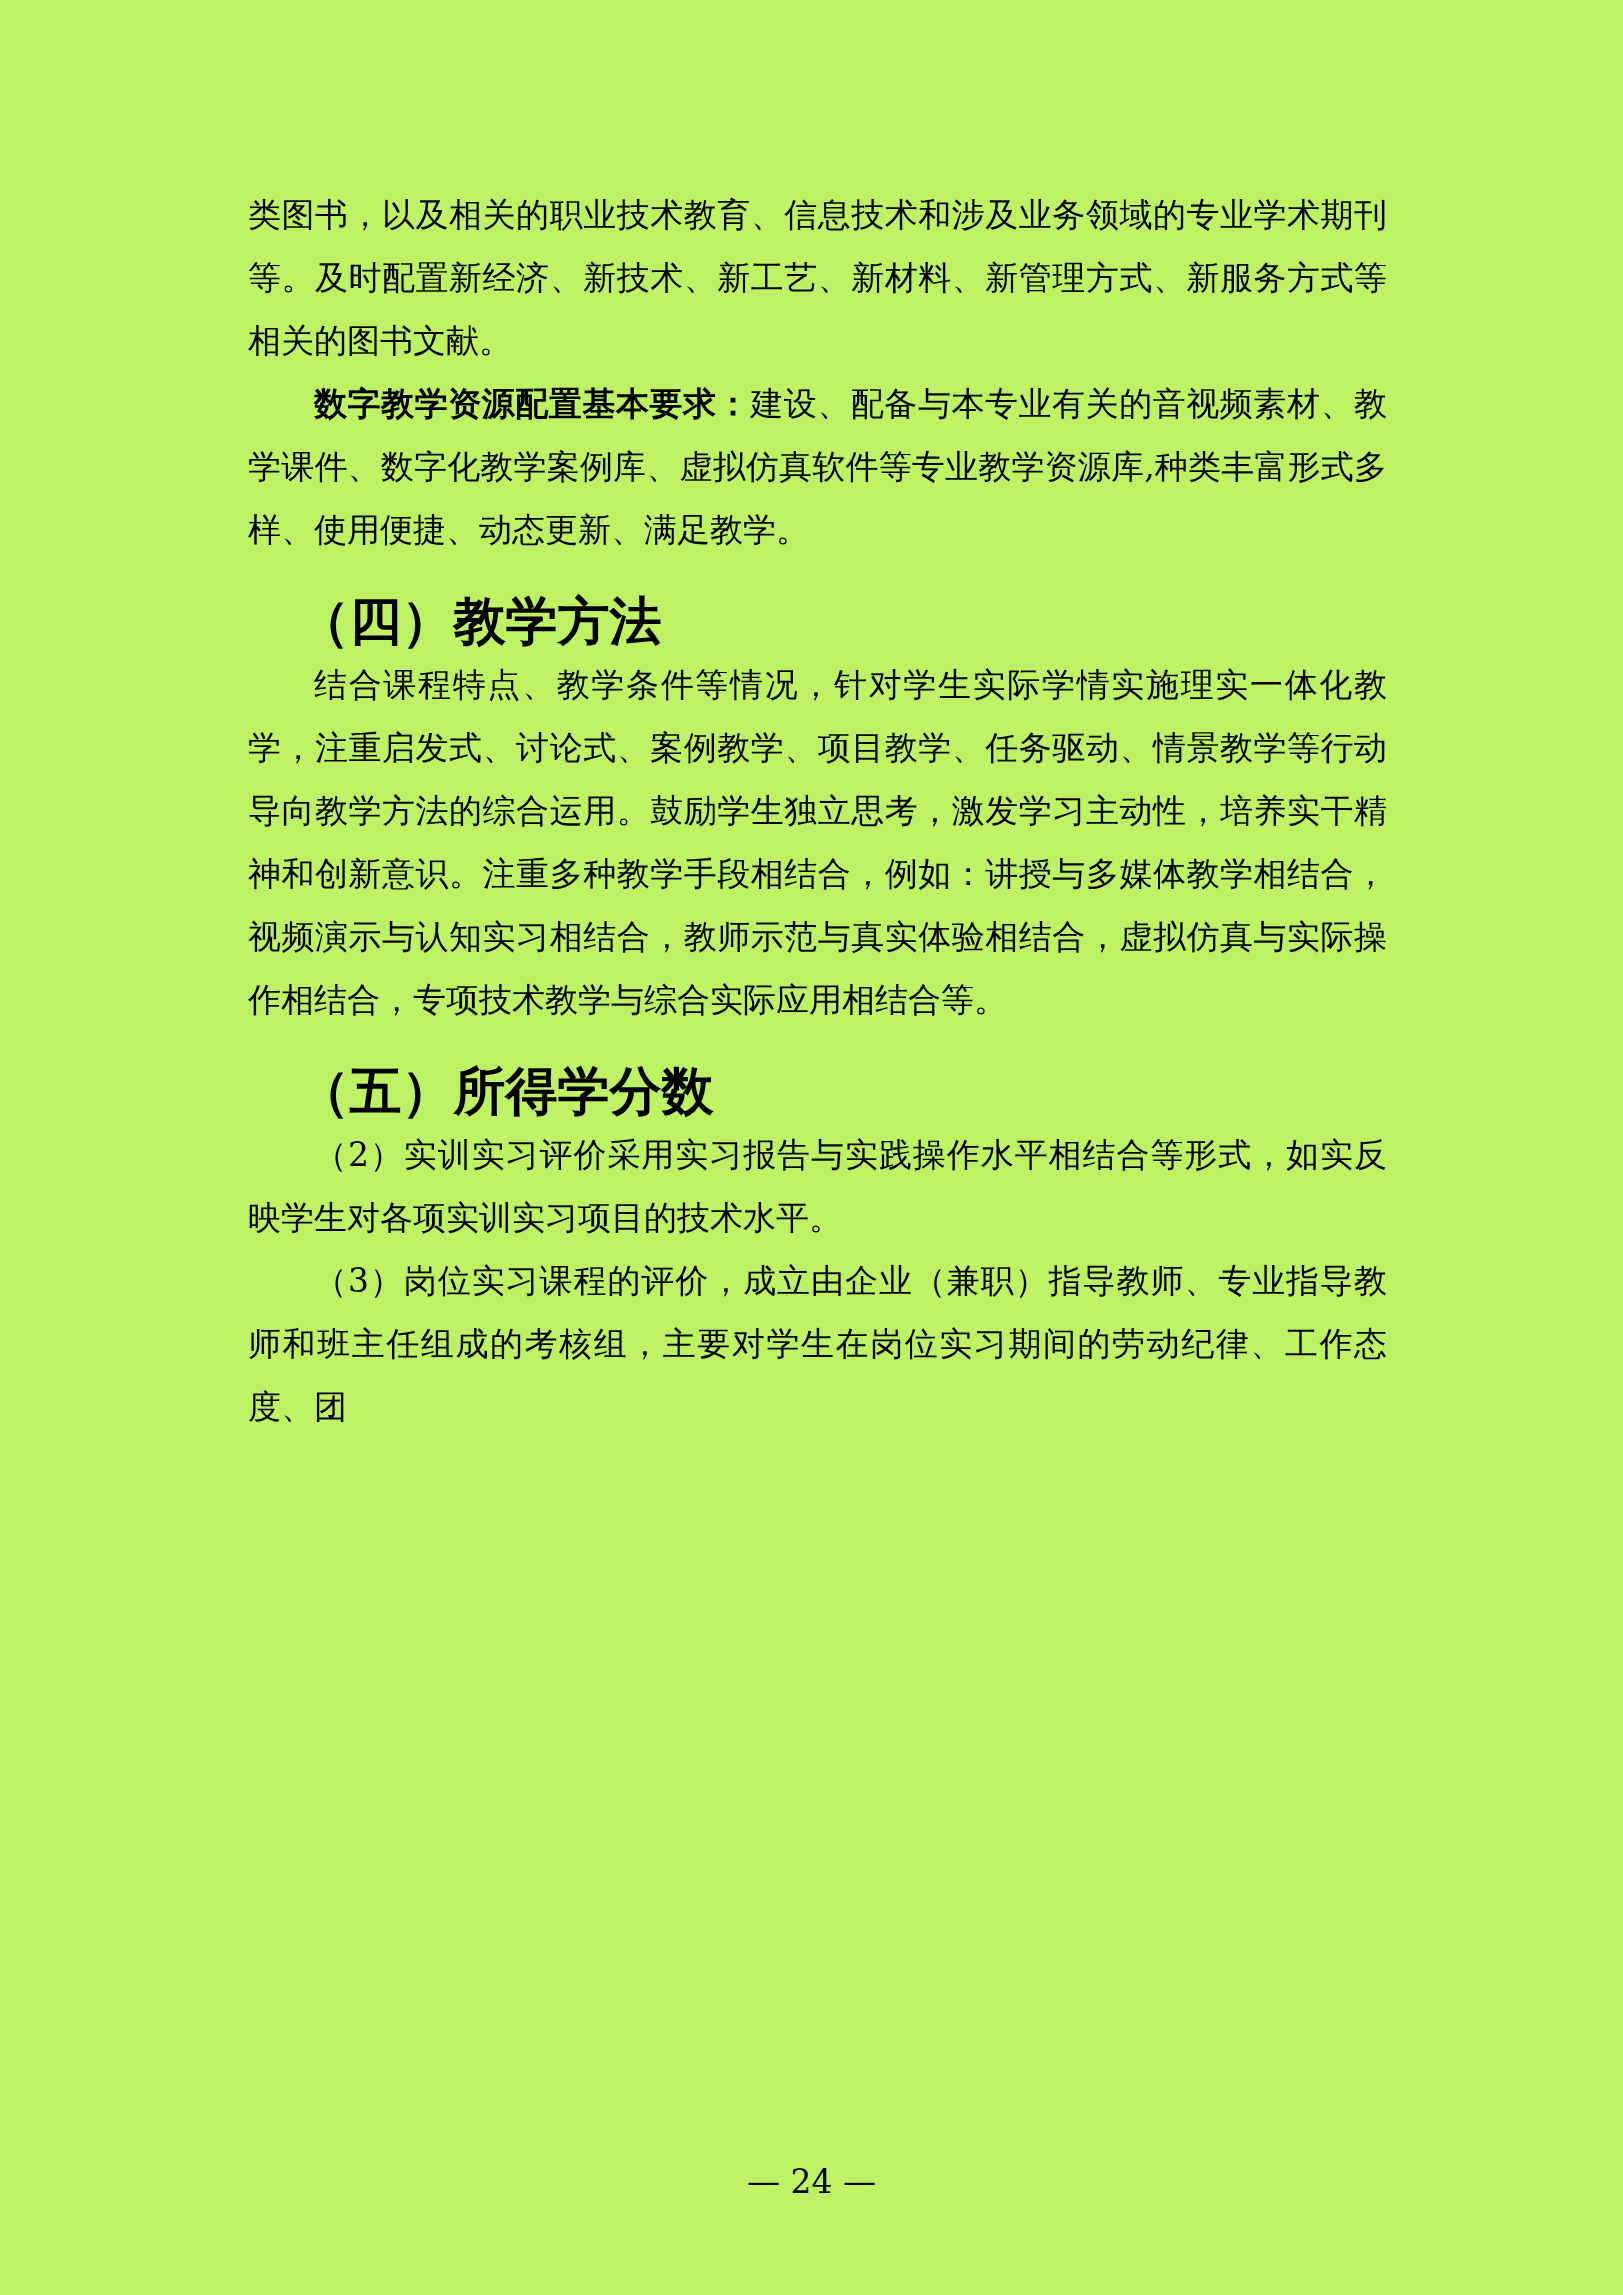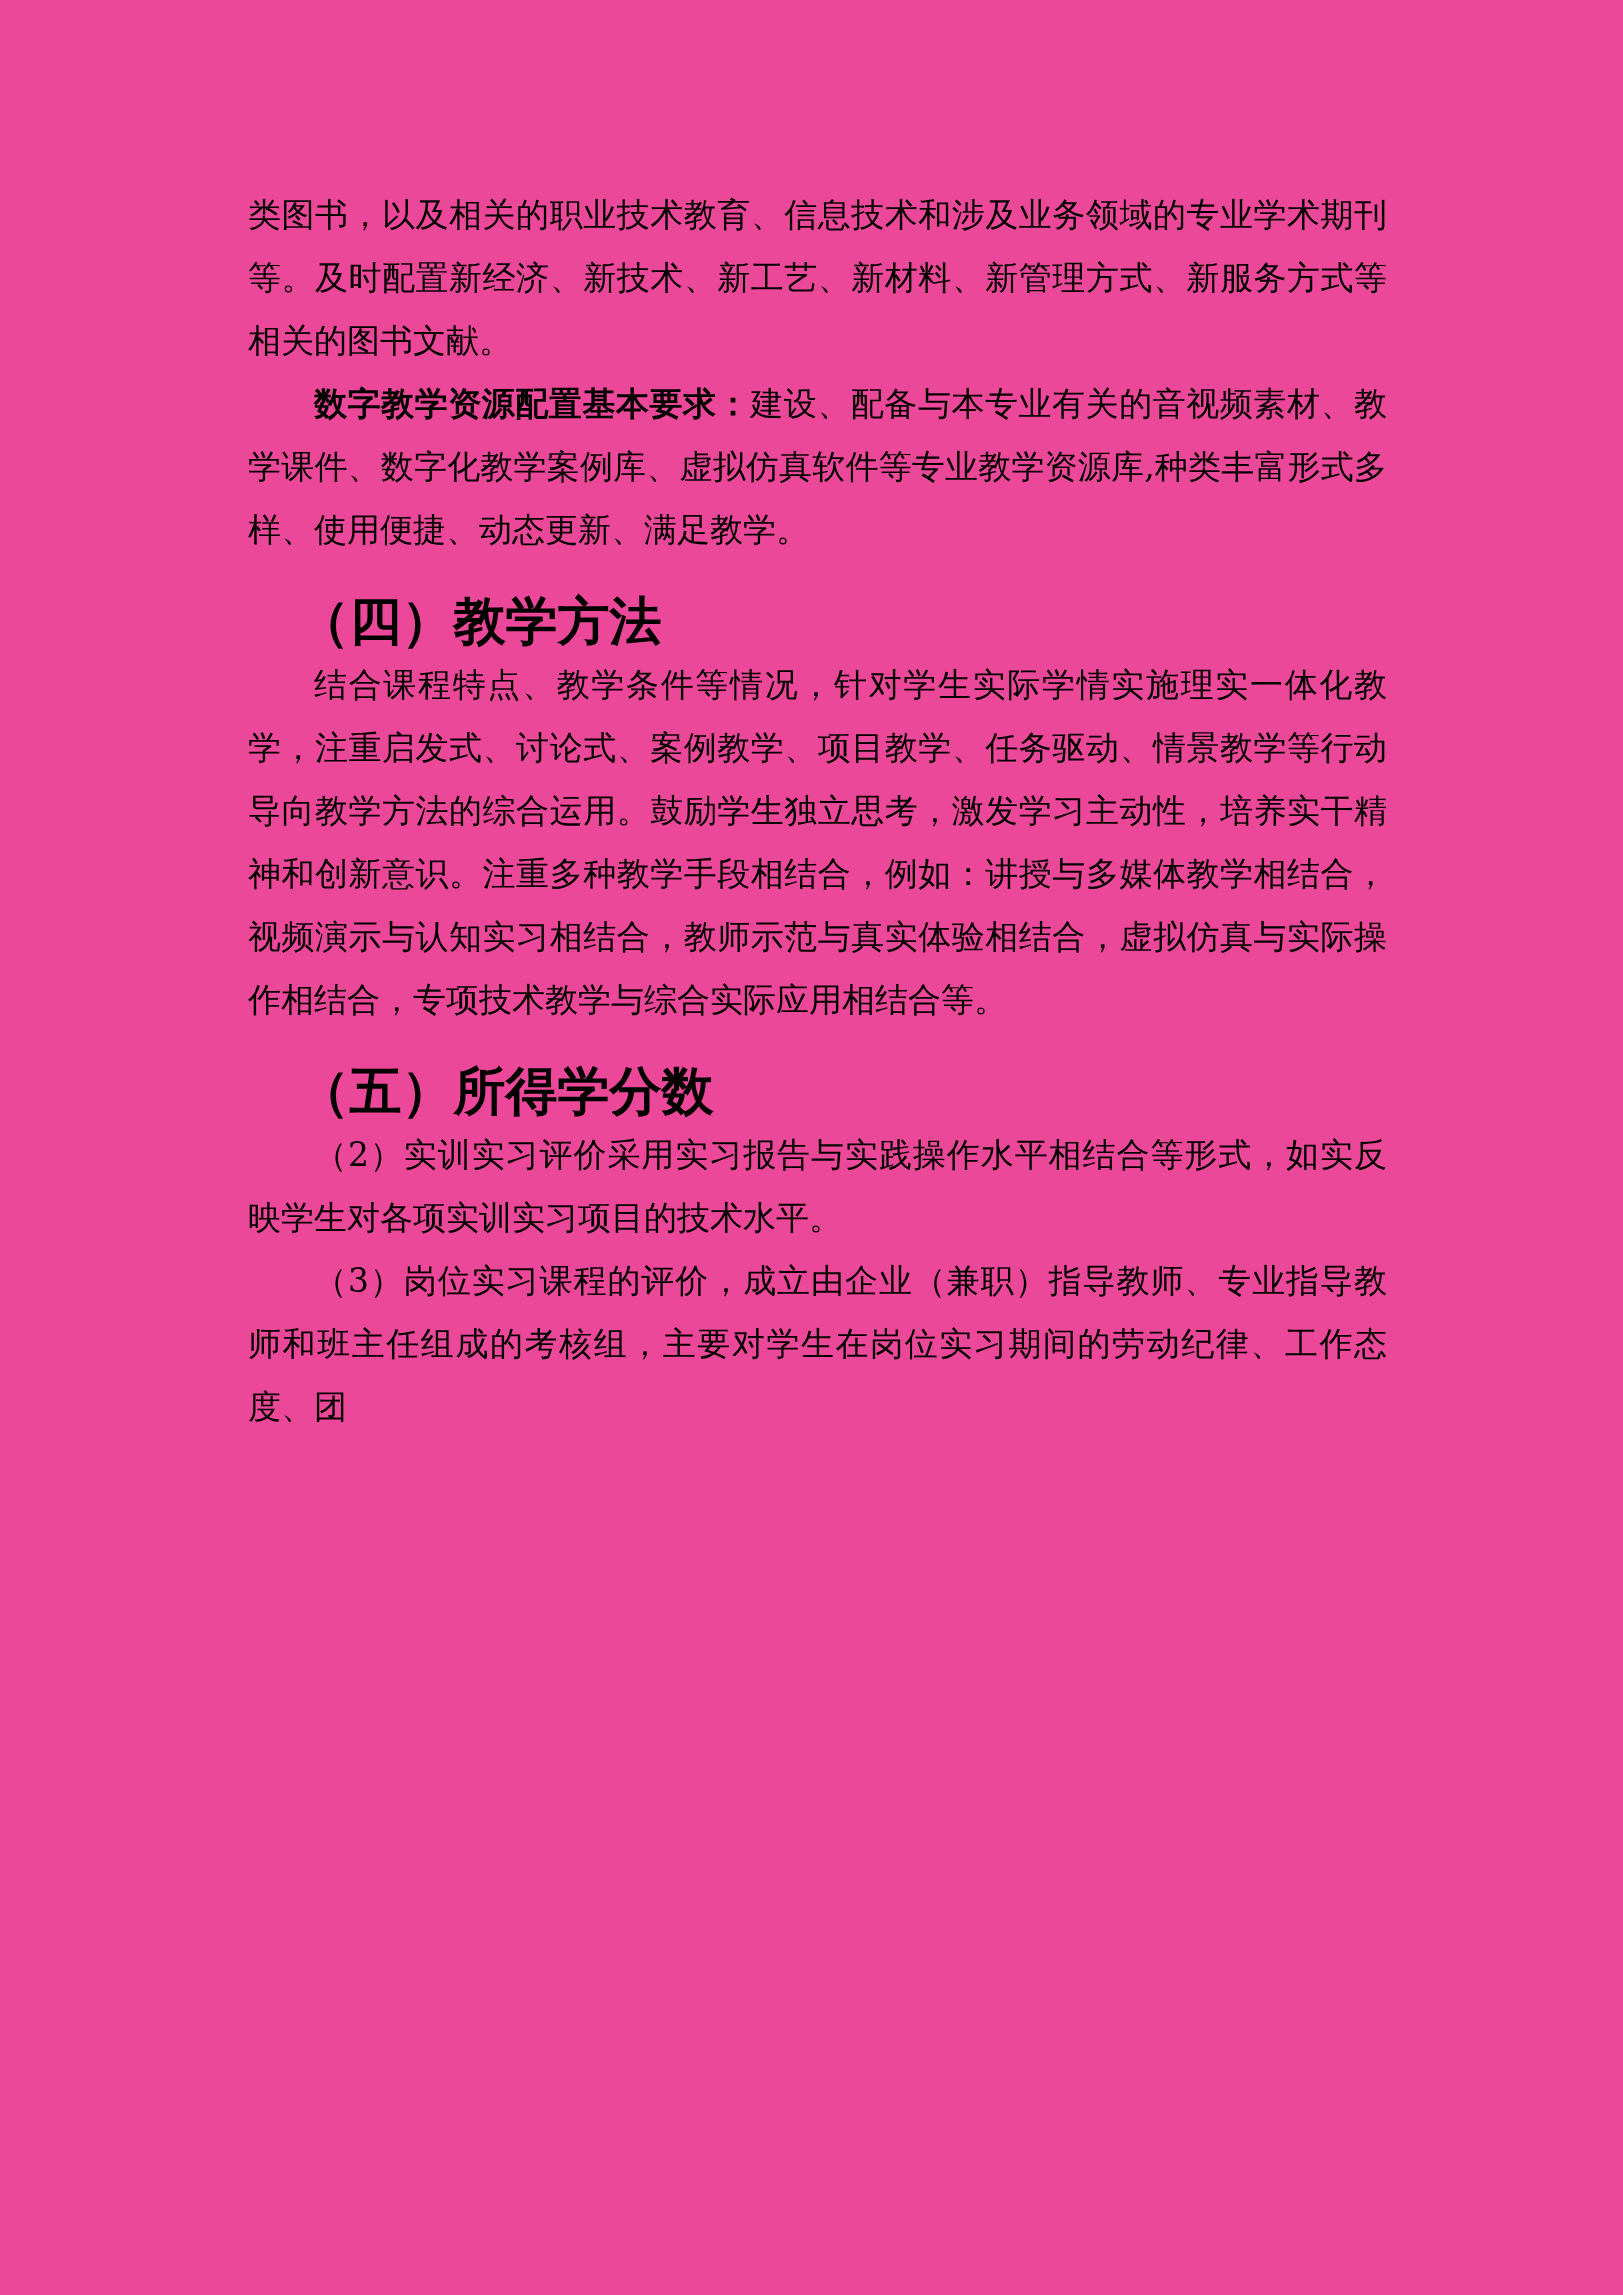--- a/index.html
+++ b/index.html
@@ -4,21 +4,21 @@
 <style>
   html, body {
     margin: 0;
     padding: 0;
     background: #e8e8e8;
   }
   .page {
     position: relative;
     width: 1623px;
     height: 2295px;
-    background: #ec4899;
+    background: #bef264;
     color: #000000;
     overflow: hidden;
   }
   .content {
     position: absolute;
     left: 248px;
     top: 183px;
     width: 1139px;
   }
   p.body-p {
@@ -75,14 +75,17 @@
     <h2 class="section-heading">（五）所得学分数</h2>
 
 
 
     <p class="body-p indent-2em">（2）实训实习评价采用实习报告与实践操作水平相结合等形式，如实反映学生对各项实训实习项目的技术水平。</p>
 
     <p class="body-p indent-2em">（3）岗位实习课程的评价，成立由企业（兼职）指导教师、专业指导教师和班主任组成的考核组，主要对学生在岗位实习期间的劳动纪律、工作态度、团</p>
 
   </div>
 
+  <div class="footer">
+    <span>— 24 —</span>
+  </div>
 </div>
 
 
 </body></html>

